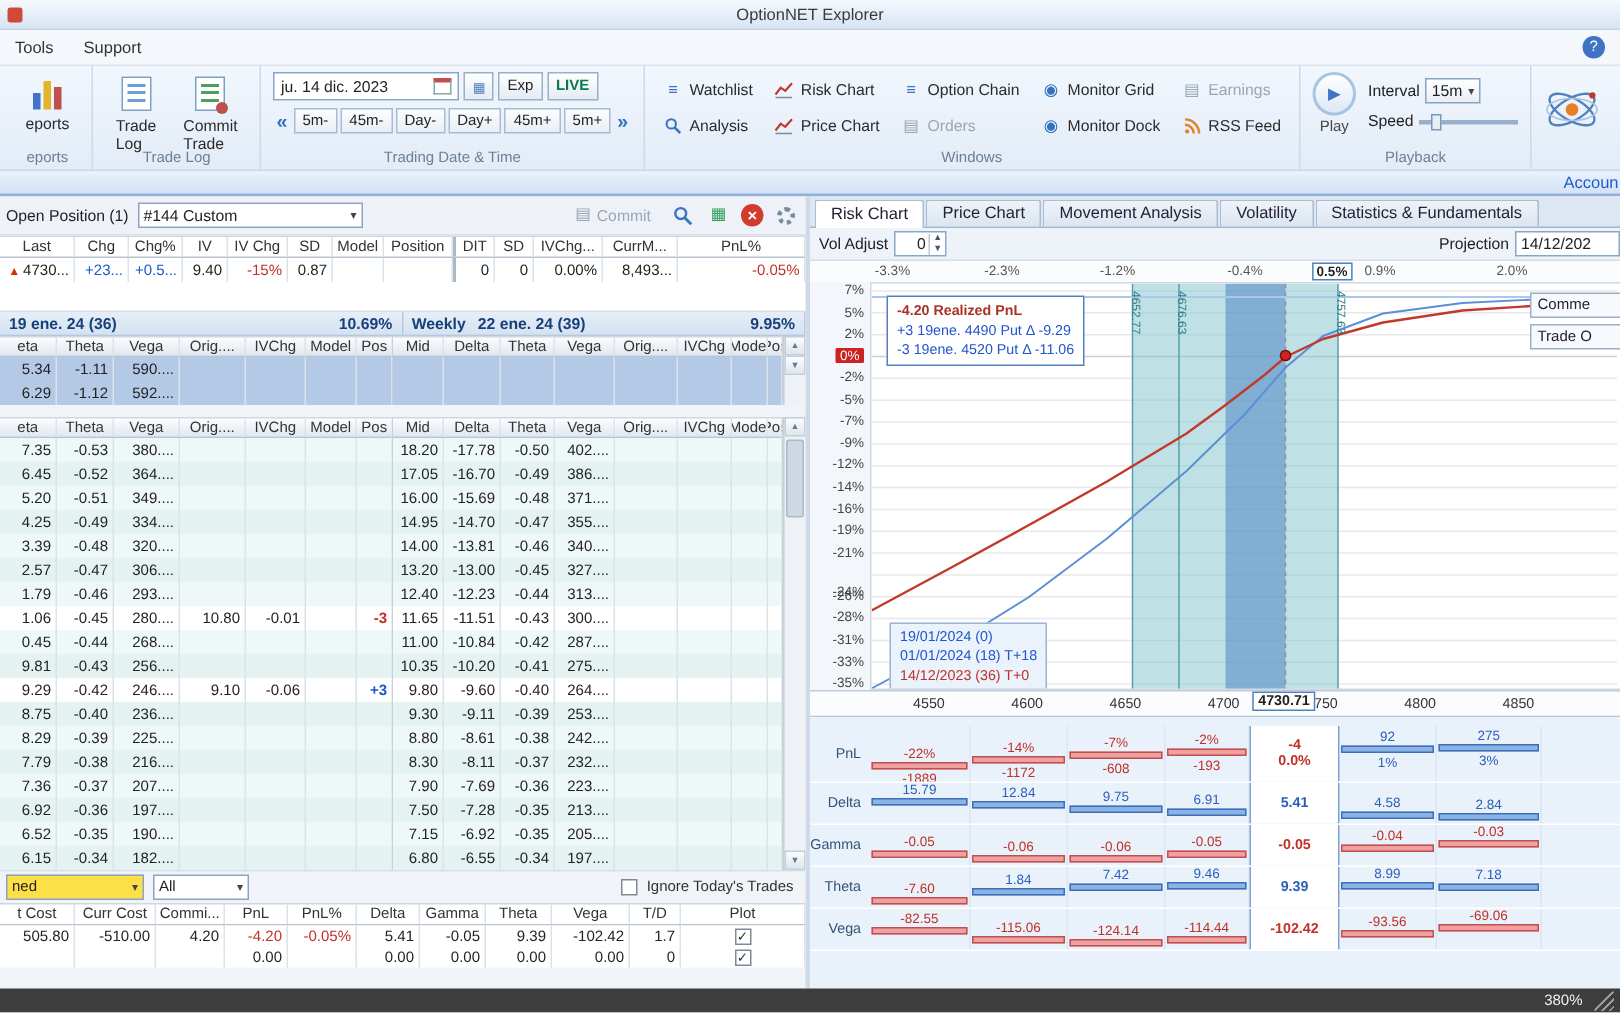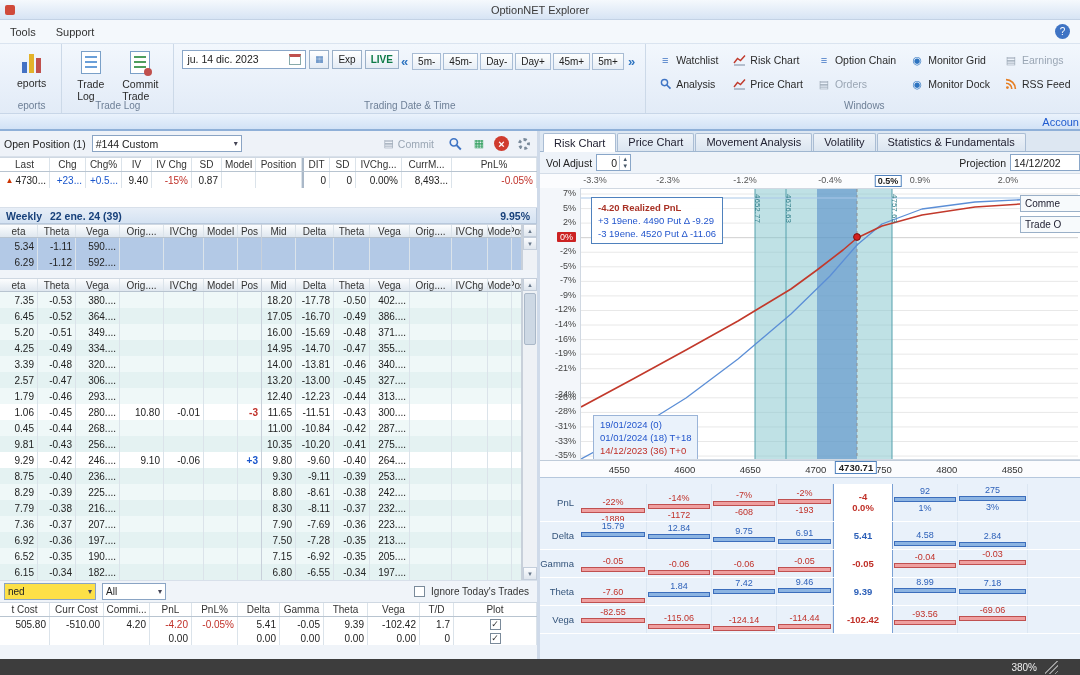--- a/index.html
+++ b/index.html
@@ -18,21 +18,21 @@
 .rgroup{position:relative;border-right:1px solid #ccd9e8;padding:4px 8px 15px;display:flex;gap:4px;align-items:flex-start}
 .rgroup-label{position:absolute;bottom:2px;left:0;right:0;text-align:center;font-size:10px;color:#6d7f96;white-space:nowrap;overflow:hidden}
 .rbtn{display:flex;flex-direction:column;align-items:center;gap:4px;font-size:10.5px;color:#2b2b2b;padding:3px 7px;border-radius:3px}
 .icon-bars{display:flex;align-items:flex-end;gap:2px;height:22px}
 .icon-bars i{width:5px;display:block}
 .icon-bars .b1{height:11px;background:#4472c4}.icon-bars .b2{height:19px;background:#e3b32a}.icon-bars .b3{height:15px;background:#c0504d}
 .icon-doc{width:20px;height:23px;background:#fff;border:1px solid #7aa0c8;position:relative}
 .icon-doc::before{content:"";position:absolute;left:3px;right:3px;top:4px;height:13px;background:repeating-linear-gradient(#6a9fd8 0 2px,transparent 2px 5px)}
 .icon-doc.green::before{background:repeating-linear-gradient(#4e9e5e 0 2px,transparent 2px 5px)}
 .icon-doc.green::after{content:"";position:absolute;right:-3px;bottom:-3px;width:8px;height:8px;border-radius:50%;background:#c0504d}
-.dt-stack{display:flex;flex-direction:row}
+.dt-stack{display:flex;flex-direction:column}
 .dt-row1{display:flex;gap:3px;align-items:center}
 .date-field{display:flex;align-items:center;background:#fff;border:1px solid #89a6c8;height:19px;padding:0 4px;font-size:10.5px;width:124px;justify-content:space-between}
 .cal{display:inline-block;width:12px;height:11px;background:#fff;border:1px solid #8aa;border-top:3px solid #c0504d}
 .mini-btn{width:20px;height:19px;border:1px solid #9ab0c8;background:linear-gradient(#fff,#e4ecf5);display:flex;align-items:center;justify-content:center;font-size:9px;color:#4f81bd}
 .exp-btn,.live-btn{height:19px;border:1px solid #9ab0c8;background:linear-gradient(#fff,#e4ecf5);padding:0 5px;font-size:10px;display:flex;align-items:center}
 .live-btn{color:#0c7a46;font-weight:bold}
 .dt-row2{display:flex;gap:2px;margin-top:5px;align-items:center}
 .navbtn{border:1px solid #a8bcd4;background:linear-gradient(#fdfefe,#e7eef6);font-size:10px;padding:1px 5px;height:17px;display:flex;align-items:center}
 .navbtn.arr{color:#2e74c0;font-weight:bold;border:none;background:none;font-size:13px;padding:0 2px}
 .windows-grid{display:grid;grid-template-columns:repeat(5,auto);grid-auto-rows:24px;column-gap:6px;align-items:center}
@@ -138,21 +138,21 @@
 .glabel{width:40px;text-align:right;padding-right:6px;color:#33537a;font-size:9.5px;align-self:center}
 .gcell{position:relative;height:100%;flex:0 0 auto;border-right:1px solid rgba(180,200,220,.25)}
 .gcur{background:#fff;border-left:1px solid #7aa0d4;border-right:1px solid #7aa0d4;display:flex;flex-direction:column;align-items:center;justify-content:center;gap:1px}
 .gval{font-size:9.5px;font-weight:bold;line-height:10px}
 .gbar{position:absolute;left:1px;right:1px;height:5px;border:1px solid}
 .barneg{background:#efa0a0;border-color:#c05050}
 .barpos{background:#8cb4e2;border-color:#3c6ebc}
 .glab{position:absolute;width:100%;text-align:center;font-size:9px;line-height:9px}
 .neg{color:#c03028}.pos{color:#2b5fb8}
 
-.statusbar{height:16px;background:#3d3d3d;color:#f0f0f0;display:flex;align-items:center;justify-content:flex-end;gap:8px;padding-right:22px;font-size:10px}
+.statusbar{height:16px;background:#3d3d3d;color:#f0f0f0;display:flex;align-items:center;justify-content:flex-end;gap:8px;padding-right:4px;font-size:10px}
 .grip{width:13px;height:13px;background:linear-gradient(135deg,transparent 45%,#9a9a9a 45% 52%,transparent 52% 65%,#9a9a9a 65% 72%,transparent 72% 85%,#9a9a9a 85% 92%,transparent 92%)}
 </style>
 </head>
 <body>
 
 <div class="app">
 
   <div class="titlebar">
     <span class="app-icon"></span>
     <span>OptionNET Explorer</span>
@@ -384,20 +384,24 @@
           <div class="cell"></div>
           <div class="cell sep-l">0</div>
           <div class="cell">0</div>
           <div class="cell">0.00%</div>
           <div class="cell">8,493...</div>
           <div class="cell c-neg">-0.05%</div>
         </div>
       <div class="white-gap"></div>
 
       <div class="expiry-band">
+        <div class="exp-half">
+          <span class="exp-title">19 ene. 24 (36)</span>
+          <span class="exp-iv">10.69%</span>
+        </div>
         <div class="exp-half">
           <span class="exp-title">Weekly</span>
           <span class="exp-title">22 ene. 24 (39)</span>
           <span class="exp-iv">9.95%</span>
         </div>
       </div>
 
       <div class="twin">
         <div class="half">
           <div class="grid-row r14 cols-l hdr">

